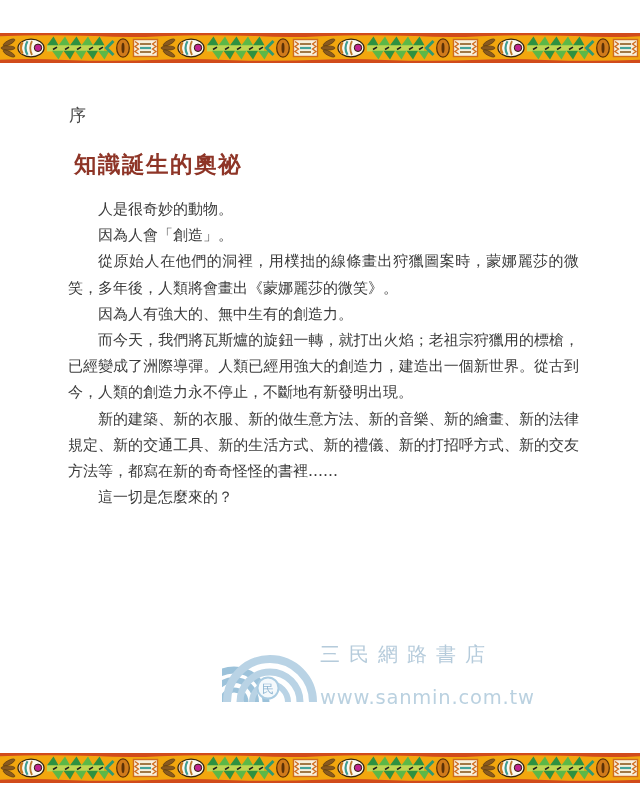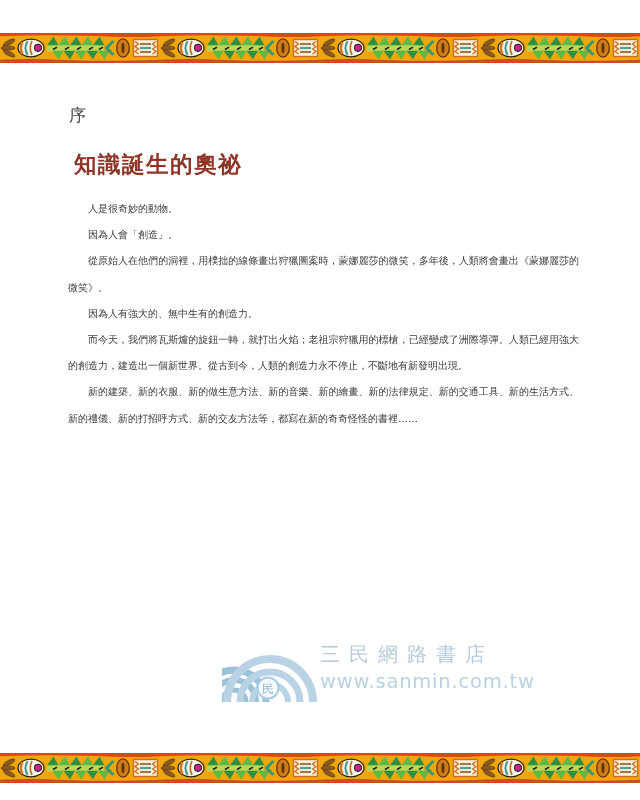--- a/index.html
+++ b/index.html
@@ -21,36 +21,36 @@
   }
   .title{
     position:absolute;left:66px;top:141px;margin:8px;
     font-size:22.5px;font-weight:bold;letter-spacing:1.5px;
     color:var(--title-color,#8e3527);
   }
 
   
   .body-text{
     position:absolute;left:68px;top:196px;width:511px;z-index:2;
-    font-size:10px;line-height:26.2px;
+    font-size:15px;line-height:26.2px;
     color:var(--body-text-color,#3b3b3b);
     text-align:justify;
   }
   .body-text p{margin:0;text-indent:2em;}
 
   
   .watermark{position:absolute;left:222px;top:640px;z-index:1;display:flex;align-items:flex-start;}
   .wm-logo{width:100px;height:64px;overflow:hidden;flex:0 0 auto;}
   .wm-text{margin-left:-2px;padding-top:1px;}
   .wm-store{
     font-size:20px;letter-spacing:9px;white-space:nowrap;
     color:var(--watermark-color,#b5cbdb);
   }
   .wm-url{
-    margin-top:2px;font-size:19.5px;letter-spacing:0.8px;white-space:nowrap;
+    margin-top:18px;font-size:19.5px;letter-spacing:0.8px;white-space:nowrap;
     color:#bad1e0;font-family:"DejaVu Sans","Liberation Sans",sans-serif;
   }
 </style>
 </head>
 <body>
 
 <div class="page">
 
   <svg class="border top" viewBox="0 0 640 30" preserveAspectRatio="none">
     <defs>
@@ -124,19 +124,20 @@
     </div>
   </div>
 
   <div class="body-text">
       <p>人是很奇妙的動物。</p>
       <p>因為人會「創造」。</p>
       <p>從原始人在他們的洞裡，用樸拙的線條畫出狩獵圖案時，蒙娜麗莎的微笑，多年後，人類將會畫出《蒙娜麗莎的微笑》。</p>
       <p>因為人有強大的、無中生有的創造力。</p>
       <p>而今天，我們將瓦斯爐的旋鈕一轉，就打出火焰；老祖宗狩獵用的標槍，已經變成了洲際導彈。人類已經用強大的創造力，建造出一個新世界。從古到今，人類的創造力永不停止，不斷地有新發明出現。</p>
       <p>新的建築、新的衣服、新的做生意方法、新的音樂、新的繪畫、新的法律規定、新的交通工具、新的生活方式、新的禮儀、新的打招呼方式、新的交友方法等，都寫在新的奇奇怪怪的書裡……</p>
+      <p>這一切是怎麼來的？</p>
     </div>
 
   <svg class="border bottom" viewBox="0 0 640 30" preserveAspectRatio="none">
     <rect width="640" height="30" fill="url(#folkPattern)"></rect>
   </svg>
 
 </div>
 
 </body></html>

